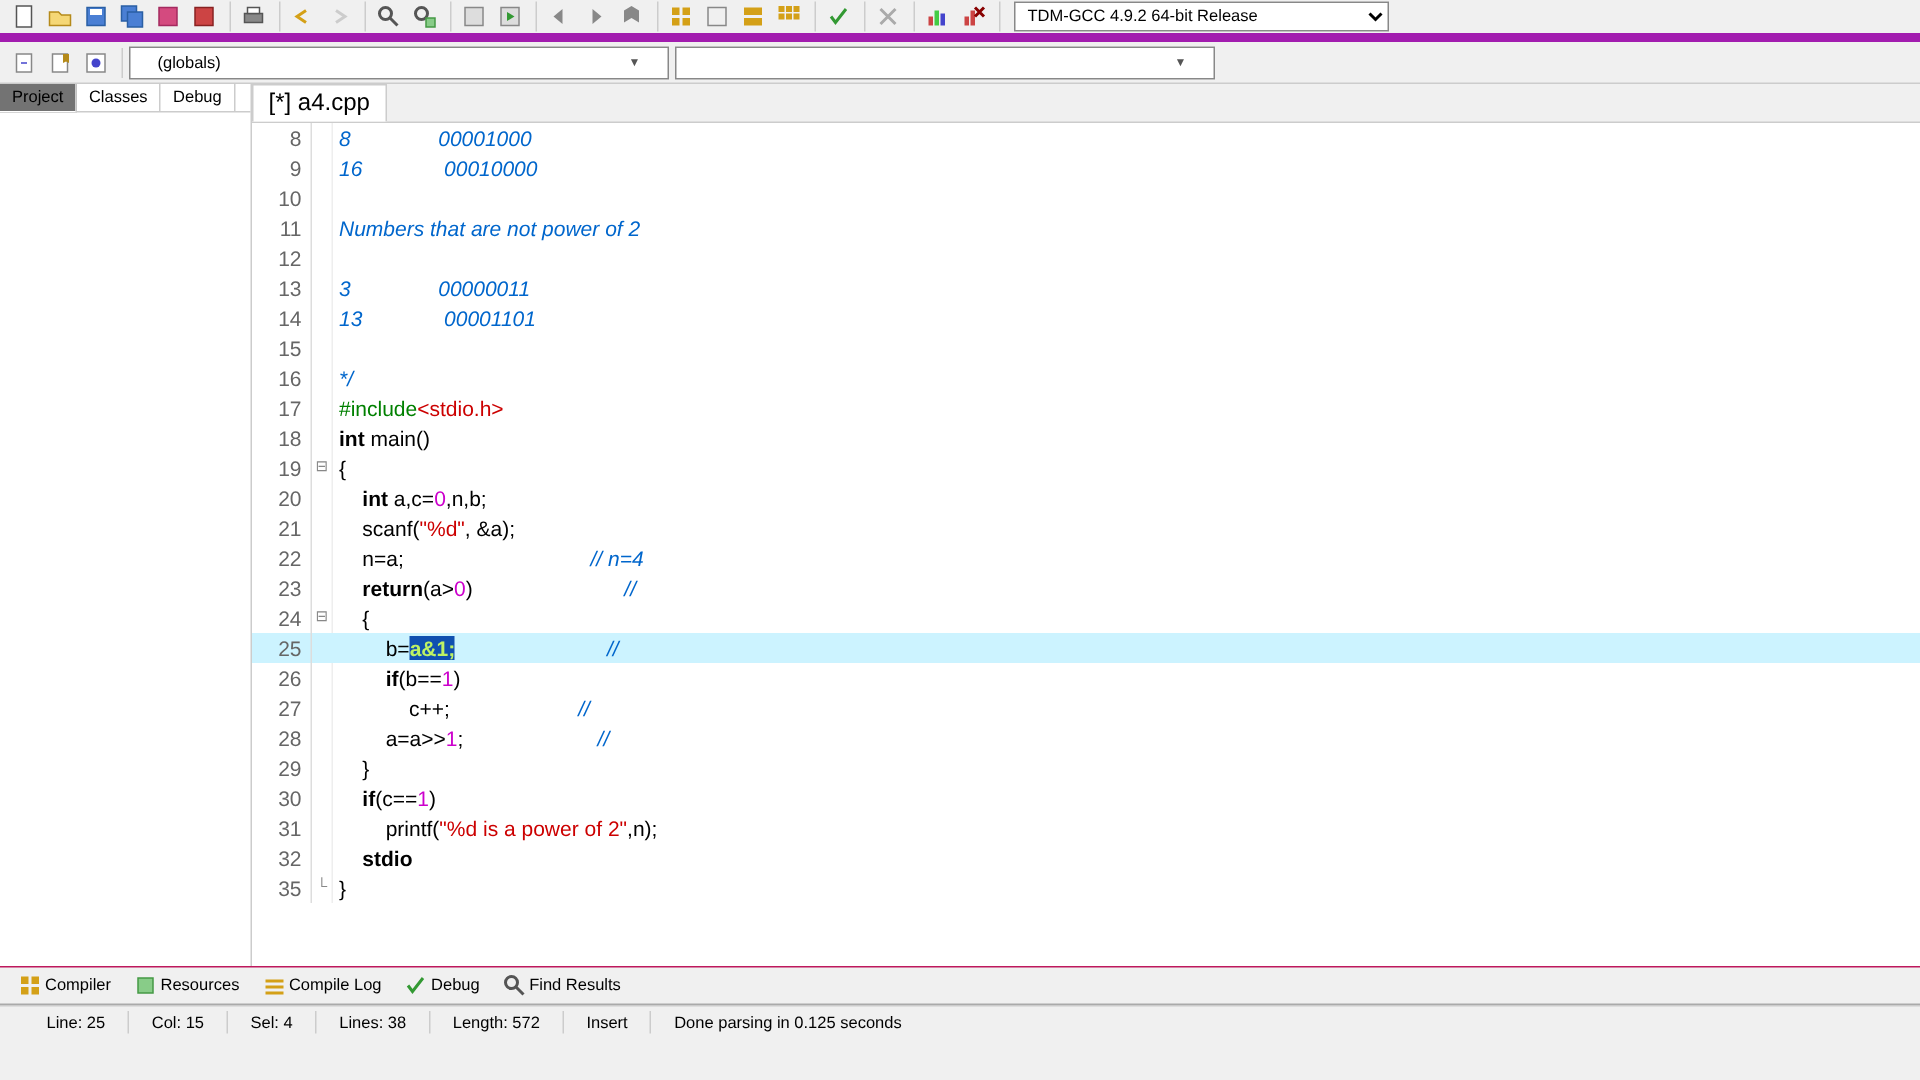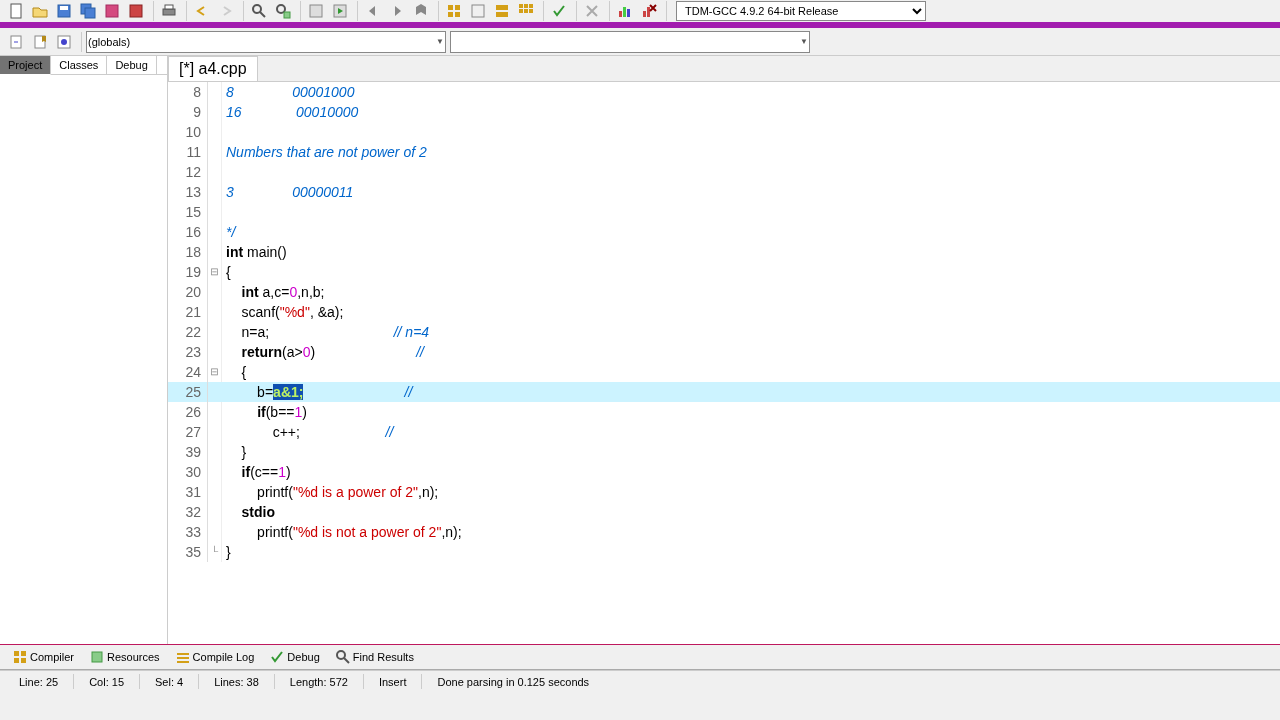--- a/index.html
+++ b/index.html
@@ -2,21 +2,21 @@
 <html><head>
 <meta charset="utf-8">
 <style>
 * { margin: 0; padding: 0; box-sizing: border-box; font-family: Tahoma, sans-serif; }
 body { background: #f0f0f0; font-size: 12px; overflow: hidden; }
 .toolbar { display: flex; align-items: center; background: #f0f0f0; border-bottom: 6px solid #a21caf; padding: 3px 5px; height: 28px; }
 .tb-btn { width: 22px; height: 22px; display: inline-flex; align-items: center; justify-content: center; margin-right: 2px; border: 1px solid transparent; cursor: pointer; }
 .tb-sep { width: 1px; height: 20px; background: #ccc; margin: 0 4px; }
 .compiler-select { margin-left: 5px; padding: 1px 20px 1px 4px; font-size: 11px; border: 1px solid #888; background: #fff; height: 20px; width: 250px; }
 .toolbar2 { display: flex; align-items: center; padding: 3px 5px; border-bottom: 1px solid #ccc; height: 28px; }
-.scope-dd { border: 1px solid #888; background: #fff; height: 22px; padding: 2px 1px; font-size: 11px; display: flex; align-items: center; justify-content: space-between; }
+.scope-dd { border: 1px solid #888; background: #fff; height: 22px; padding: 2px 18px; font-size: 11px; display: flex; align-items: center; justify-content: space-between; }
 .arrow { font-size: 8px; color: #555; }
 .main { display: flex; height: 588px; }
 .sidebar { width: 168px; background: #fff; border-right: 1px solid #ccc; }
 .side-tabs { display: flex; border-bottom: 1px solid #ccc; }
 .side-tab { padding: 3px 8px; font-size: 11px; cursor: pointer; border-right: 1px solid #ccc; }
 .side-tab.active { background: #737373; border-bottom: 1px solid #fff; margin-bottom: -1px; }
 .editor-area { flex: 1; display: flex; flex-direction: column; background: #fff; }
 .file-tabs { display: flex; border-bottom: 1px solid #ccc; background: #f0f0f0; }
 .file-tab { padding: 3px 10px; font-size: 16px; background: #fff; border: 1px solid #ccc; border-bottom: none; cursor: pointer; }
 .code { flex: 1; background: #fff; overflow: auto; }
@@ -27,21 +27,21 @@
 .code-text { padding-left: 4px; white-space: pre; }
 .cmt { color: #0066cc; font-style: italic; }
 .pp { color: #008000; }
 .kw { color: #000; font-weight: bold; }
 .str { color: #cc0000; }
 .num { color: #cc00cc; }
 .fn { color: #000; }
 .sel { background: #1050b0; color: #bef264; font-weight: bold; }
 .bottom-tabs { display: flex; border-top: 1px solid #be185d; border-bottom: 1px solid #aaa; background: #f0f0f0; padding: 3px 5px; }
 .bt-item { padding: 2px 8px; font-size: 11px; cursor: pointer; display: flex; align-items: center; gap: 3px; }
-.status { display: flex; border-top: 1px solid #ccc; background: #f0f0f0; padding: 3px 4px; font-size: 11px; height: 22px; }
+.status { display: flex; border-top: 1px solid #ccc; background: #f0f0f0; padding: 3px 16px; font-size: 11px; height: 22px; }
 .st-cell { border-right: 1px solid #ccc; padding: 0 15px; line-height: 16px; }
 svg { display: block; }
 </style>
 </head>
 <body>
 
 <div class="toolbar">
   <div class="tb-btn">
       <svg width="16" height="16">
         <rect x="3" y="1" width="10" height="14" fill="#fff" stroke="#555"></rect>
@@ -261,28 +261,38 @@
           <div class="ln">12</div>
           <div class="fold"></div>
           <div class="code-text"></div>
         </div>
         <div class="code-row">
           <div class="ln">13</div>
           <div class="fold"></div>
           <div class="code-text"><span class="cmt">3               00000011</span></div>
         </div>
         <div class="code-row">
+          <div class="ln">14</div>
+          <div class="fold"></div>
+          <div class="code-text"><span class="cmt">13              00001101</span></div>
+        </div>
+        <div class="code-row">
           <div class="ln">15</div>
           <div class="fold"></div>
           <div class="code-text"></div>
         </div>
         <div class="code-row">
           <div class="ln">16</div>
           <div class="fold"></div>
           <div class="code-text"><span class="cmt">*/</span></div>
+        </div>
+        <div class="code-row">
+          <div class="ln">17</div>
+          <div class="fold"></div>
+          <div class="code-text"><span class="pp">#include</span><span class="str">&lt;stdio.h&gt;</span></div>
         </div>
         <div class="code-row">
           <div class="ln">18</div>
           <div class="fold"></div>
           <div class="code-text"><span class="kw">int</span> <span class="fn">main</span>()</div>
         </div>
         <div class="code-row">
           <div class="ln">19</div>
           <div class="fold">⊟</div>
           <div class="code-text">{</div>
@@ -321,43 +331,43 @@
           <div class="ln">26</div>
           <div class="fold"></div>
           <div class="code-text">        <span class="kw">if</span>(b==<span class="num">1</span>)</div>
         </div>
         <div class="code-row">
           <div class="ln">27</div>
           <div class="fold"></div>
           <div class="code-text">            c++;                      <span class="cmt">//</span></div>
         </div>
         <div class="code-row">
-          <div class="ln">39</div>
+          <div class="ln">28</div>
+          <div class="fold"></div>
+          <div class="code-text">        a=a&gt;&gt;<span class="num">1</span>;                       <span class="cmt">//</span></div>
+        </div>
+        <div class="code-row">
+          <div class="ln">29</div>
           <div class="fold"></div>
           <div class="code-text">    }</div>
         </div>
         <div class="code-row">
           <div class="ln">30</div>
           <div class="fold"></div>
           <div class="code-text">    <span class="kw">if</span>(c==<span class="num">1</span>)</div>
         </div>
         <div class="code-row">
           <div class="ln">31</div>
           <div class="fold"></div>
           <div class="code-text">        printf(<span class="str">"%d is a power of 2"</span>,n);</div>
         </div>
         <div class="code-row">
           <div class="ln">32</div>
           <div class="fold"></div>
           <div class="code-text">    <span class="kw">stdio</span></div>
-        </div>
-        <div class="code-row">
-          <div class="ln">33</div>
-          <div class="fold"></div>
-          <div class="code-text">        printf(<span class="str">"%d is not a power of 2"</span>,n);</div>
         </div>
         <div class="code-row">
           <div class="ln">35</div>
           <div class="fold">└</div>
           <div class="code-text">}</div>
         </div>
       </div>
   </div>
 </div>
 

